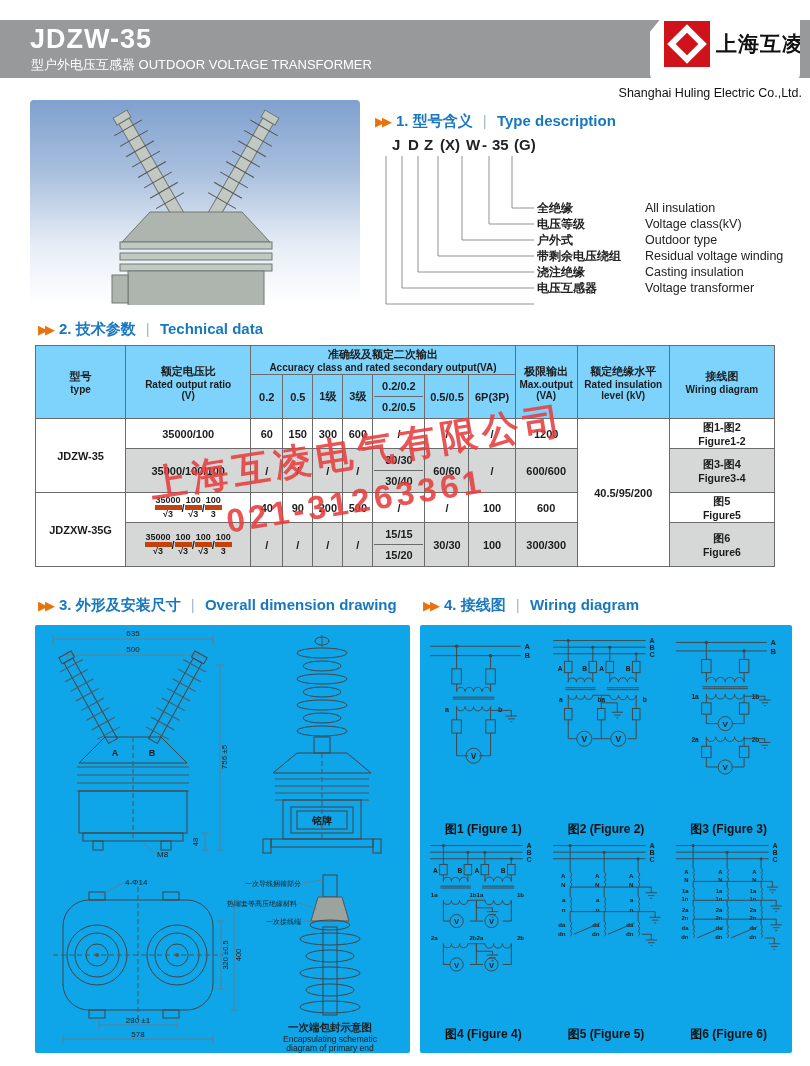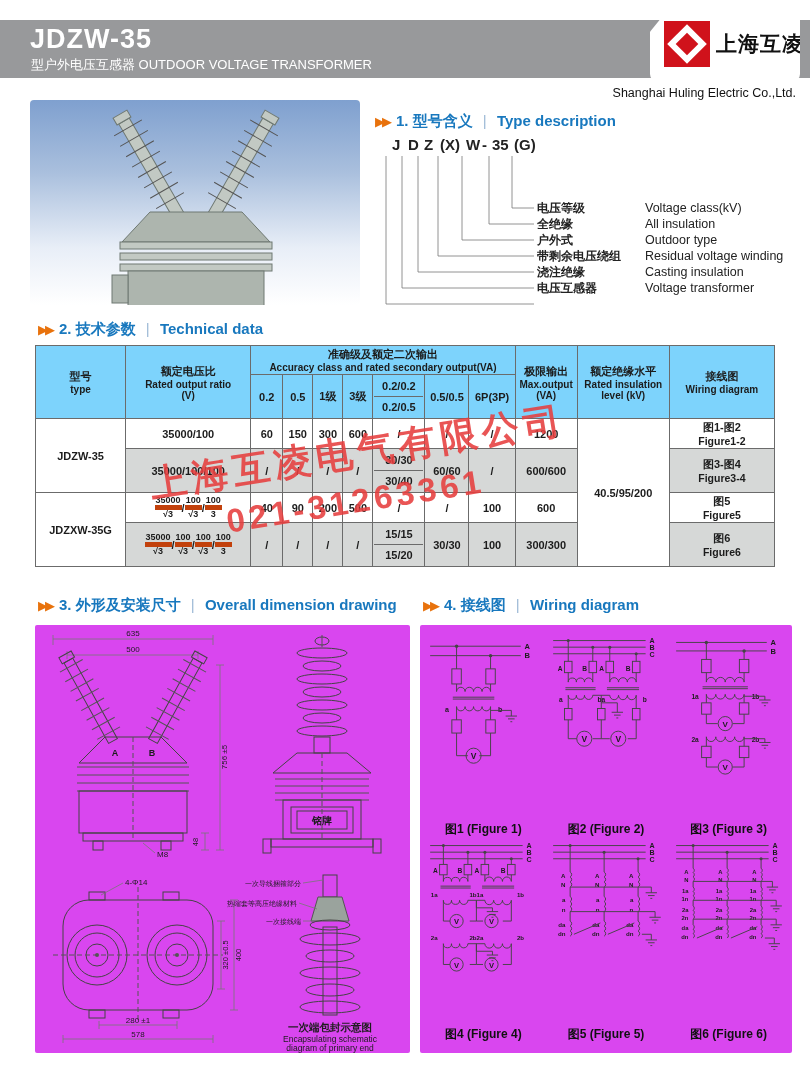--- a/index.html
+++ b/index.html
@@ -9,21 +9,21 @@
   
   .hdr-bar{position:absolute;left:0;top:20px;width:810px;height:58px;background:#98999b;}
   .hdr-model{position:absolute;left:30px;top:24px;font-size:27px;font-weight:bold;color:#fff;letter-spacing:1px;}
   .hdr-sub{position:absolute;left:31px;top:56px;font-size:13px;color:#fff;}
   .logo-panel{position:absolute;right:10px;top:6px;width:150px;height:76px;background:#fff;
     clip-path:polygon(14% 0,100% 0,100% 100%,0 100%,0 34%);border-radius:0 0 8px 8px;}
   .logo-sq{position:absolute;left:14px;top:15px;width:46px;height:46px;background:#d0121b;}
   .logo-dia-o{position:absolute;left:9px;top:9px;width:28px;height:28px;background:#fff;transform:rotate(45deg);}
   .logo-dia-i{position:absolute;left:15px;top:15px;width:16px;height:16px;background:#d0121b;transform:rotate(45deg);}
   .brand-cn{position:absolute;left:66px;top:24px;font-size:21px;font-weight:bold;color:#111;letter-spacing:1px;white-space:nowrap;}
-  .brand-en{position:absolute;right:14px;top:86px;font-size:12.5px;color:#111;white-space:nowrap;}
+  .brand-en{position:absolute;right:8px;top:86px;font-size:12.5px;color:#111;white-space:nowrap;}
 
   
   .sec-title{position:absolute;font-size:15px;white-space:nowrap;}
   .sec-title .arr{color:#e8720c;font-size:13px;letter-spacing:-3px;margin-right:7px;}
   .sec-title .no,.sec-title .cn{color:#1878be;font-weight:bold;}
   .sec-title .pipe{color:#9db9d6;margin:0 6px;}
   .sec-title .en{color:#1878be;font-weight:bold;}
 
   
   .photo{position:absolute;left:30px;top:100px;width:330px;height:205px;border-radius:4px;
@@ -55,21 +55,21 @@
   .sl{font-weight:bold;font-size:11px;vertical-align:middle;}
   .wdcell .cn{font-size:11px;} .wdcell .en{font-size:10.5px;}
 
   
   .wm{position:absolute;left:150px;top:418px;width:540px;transform:rotate(-9deg);color:rgba(230,62,62,.88);
       font-weight:bold;pointer-events:none;z-index:5;}
   .wm .l1{font-size:37px;letter-spacing:5px;white-space:nowrap;}
   .wm .l2{font-size:33px;letter-spacing:4px;margin:4px 0 0 70px;white-space:nowrap;}
 
   
-  .panel{position:absolute;background:#d946ef;border-radius:2px;}
+  .panel{position:absolute;background:#0ea5e9;border-radius:2px;}
   #panel3{left:35px;top:625px;width:375px;height:428px;}
   #panel4{left:420px;top:625px;width:372px;height:428px;}
   .figgrid{position:absolute;inset:8px 2px 2px 2px;display:grid;grid-template-columns:repeat(3,1fr);grid-auto-rows:205px;}
   .figcell{display:flex;flex-direction:column;align-items:center;}
   .fig-cap{font-size:12px;font-weight:bold;color:#111;margin-top:20px;white-space:nowrap;}
 
   svg{display:block;}
   svg text{font-family:"Liberation Sans",sans-serif;fill:#1c1c1c;}
   .ln{stroke:#555;stroke-width:1;fill:none;}
   .thin{stroke:#777;stroke-width:.8;fill:none;}
@@ -138,26 +138,26 @@
       <path class="thin" d="M140,50 V102 H162"></path>
       <path class="thin" d="M117,50 V118 H162"></path>
       <path class="thin" d="M90,50  V134 H162"></path>
       <path class="thin" d="M66,50  V150 H162"></path>
       <path class="thin" d="M46,50  V166 H162"></path>
       <path class="thin" d="M30,50  V182 H162"></path>
       <path class="thin" d="M14,50  V198 H162"></path>
     </svg>
     <div class="td-rows">
       <div class="td-row">
+          <span class="cn">全绝缘</span>
+          <span class="en">All insulation</span>
+        </div>
+      <div class="td-row">
           <span class="cn">电压等级</span>
           <span class="en">Voltage class(kV)</span>
-        </div>
-      <div class="td-row">
-          <span class="cn">全绝缘</span>
-          <span class="en">All insulation</span>
         </div>
       <div class="td-row">
           <span class="cn">户外式</span>
           <span class="en">Outdoor type</span>
         </div>
       <div class="td-row">
           <span class="cn">带剩余电压绕组</span>
           <span class="en">Residual voltage winding</span>
         </div>
       <div class="td-row">

